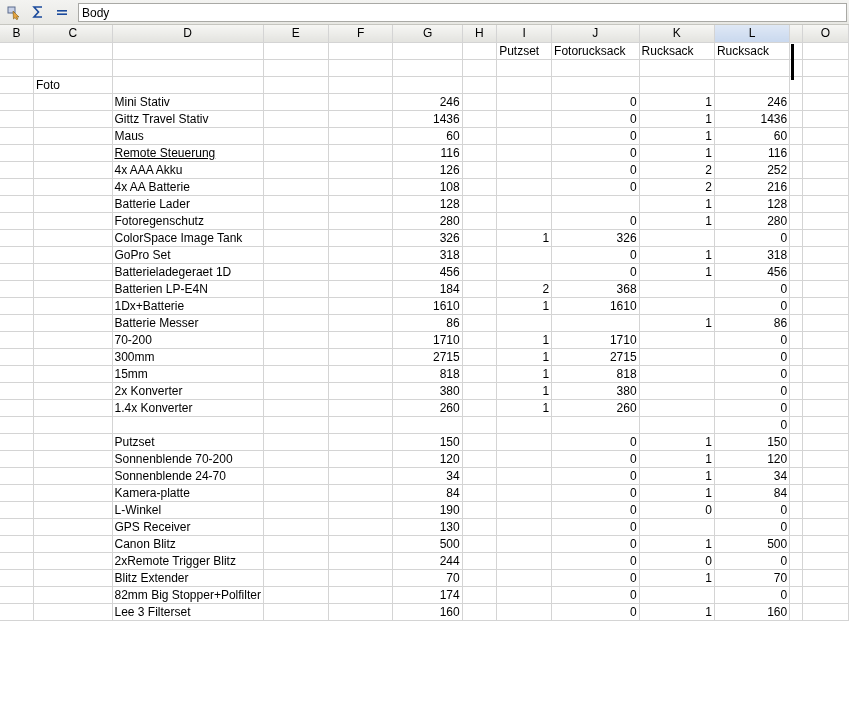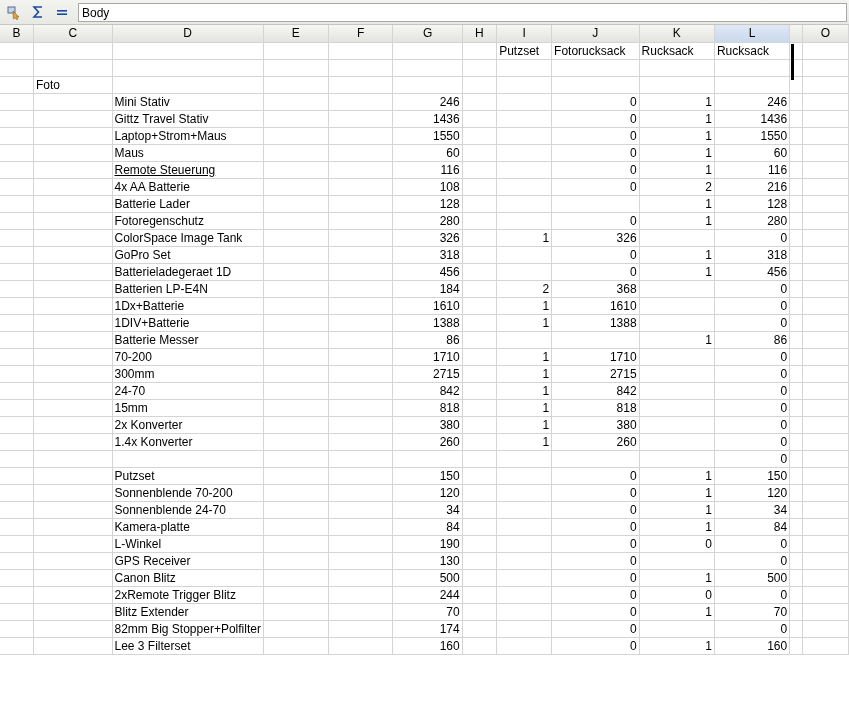--- a/index.html
+++ b/index.html
@@ -213,35 +213,20 @@
           <td class="num" style="width: 58px;"></td>
           <td class="num" style="width: 91px;">0</td>
           <td class="num" style="width: 81px;">1</td>
           <td class="num" style="width: 81px;">1436</td>
           <td class="txt" style="width: 15px;"></td>
           <td class="txt" style="width: 56px;"></td>
         </tr>
         <tr class="row">
           <td class="txt" style="width: 40px;"></td>
           <td class="txt" style="width: 94px;"></td>
-          <td class="txt" style="width: 82px;">Laptop+Strom+Maus</td>
-          <td class="txt" style="width: 81px;"></td>
-          <td class="txt" style="width: 81px;"></td>
-          <td class="num" style="width: 81px;">1550</td>
-          <td class="txt" style="width: 41px;"></td>
-          <td class="num" style="width: 58px;"></td>
-          <td class="num" style="width: 91px;">0</td>
-          <td class="num" style="width: 81px;">1</td>
-          <td class="num" style="width: 81px;">1550</td>
-          <td class="txt" style="width: 15px;"></td>
-          <td class="txt" style="width: 56px;"></td>
-        </tr>
-        <tr class="row">
-          <td class="txt" style="width: 40px;"></td>
-          <td class="txt" style="width: 94px;"></td>
           <td class="txt" style="width: 82px;">Maus</td>
           <td class="txt" style="width: 81px;"></td>
           <td class="txt" style="width: 81px;"></td>
           <td class="num" style="width: 81px;">60</td>
           <td class="txt" style="width: 41px;"></td>
           <td class="num" style="width: 58px;"></td>
           <td class="num" style="width: 91px;">0</td>
           <td class="num" style="width: 81px;">1</td>
           <td class="num" style="width: 81px;">60</td>
           <td class="txt" style="width: 15px;"></td>
@@ -252,20 +237,35 @@
           <td class="txt" style="width: 94px;"></td>
           <td class="txt" style="width: 82px; text-decoration: underline;">Remote Steuerung</td>
           <td class="txt" style="width: 81px;"></td>
           <td class="txt" style="width: 81px;"></td>
           <td class="num" style="width: 81px;">116</td>
           <td class="txt" style="width: 41px;"></td>
           <td class="num" style="width: 58px;"></td>
           <td class="num" style="width: 91px;">0</td>
           <td class="num" style="width: 81px;">1</td>
           <td class="num" style="width: 81px;">116</td>
+          <td class="txt" style="width: 15px;"></td>
+          <td class="txt" style="width: 56px;"></td>
+        </tr>
+        <tr class="row">
+          <td class="txt" style="width: 40px;"></td>
+          <td class="txt" style="width: 94px;"></td>
+          <td class="txt" style="width: 82px;">4x AAA Akku</td>
+          <td class="txt" style="width: 81px;"></td>
+          <td class="txt" style="width: 81px;"></td>
+          <td class="num" style="width: 81px;">126</td>
+          <td class="txt" style="width: 41px;"></td>
+          <td class="num" style="width: 58px;"></td>
+          <td class="num" style="width: 91px;">0</td>
+          <td class="num" style="width: 81px;">2</td>
+          <td class="num" style="width: 81px;">252</td>
           <td class="txt" style="width: 15px;"></td>
           <td class="txt" style="width: 56px;"></td>
         </tr>
         <tr class="row">
           <td class="txt" style="width: 40px;"></td>
           <td class="txt" style="width: 94px;"></td>
           <td class="txt" style="width: 82px;">4x AA Batterie</td>
           <td class="txt" style="width: 81px;"></td>
           <td class="txt" style="width: 81px;"></td>
           <td class="num" style="width: 81px;">108</td>
@@ -378,35 +378,20 @@
           <td class="num" style="width: 58px;">1</td>
           <td class="num" style="width: 91px;">1610</td>
           <td class="num" style="width: 81px;"></td>
           <td class="num" style="width: 81px;">0</td>
           <td class="txt" style="width: 15px;"></td>
           <td class="txt" style="width: 56px;"></td>
         </tr>
         <tr class="row">
           <td class="txt" style="width: 40px;"></td>
           <td class="txt" style="width: 94px;"></td>
-          <td class="txt" style="width: 82px;">1DIV+Batterie</td>
-          <td class="txt" style="width: 81px;"></td>
-          <td class="txt" style="width: 81px;"></td>
-          <td class="num" style="width: 81px;">1388</td>
-          <td class="txt" style="width: 41px;"></td>
-          <td class="num" style="width: 58px;">1</td>
-          <td class="num" style="width: 91px;">1388</td>
-          <td class="num" style="width: 81px;"></td>
-          <td class="num" style="width: 81px;">0</td>
-          <td class="txt" style="width: 15px;"></td>
-          <td class="txt" style="width: 56px;"></td>
-        </tr>
-        <tr class="row">
-          <td class="txt" style="width: 40px;"></td>
-          <td class="txt" style="width: 94px;"></td>
           <td class="txt" style="width: 82px;">Batterie Messer</td>
           <td class="txt" style="width: 81px;"></td>
           <td class="txt" style="width: 81px;"></td>
           <td class="num" style="width: 81px;">86</td>
           <td class="txt" style="width: 41px;"></td>
           <td class="num" style="width: 58px;"></td>
           <td class="num" style="width: 91px;"></td>
           <td class="num" style="width: 81px;">1</td>
           <td class="num" style="width: 81px;">86</td>
           <td class="txt" style="width: 15px;"></td>
@@ -430,35 +415,20 @@
         <tr class="row">
           <td class="txt" style="width: 40px;"></td>
           <td class="txt" style="width: 94px;"></td>
           <td class="txt" style="width: 82px;">300mm</td>
           <td class="txt" style="width: 81px;"></td>
           <td class="txt" style="width: 81px;"></td>
           <td class="num" style="width: 81px;">2715</td>
           <td class="txt" style="width: 41px;"></td>
           <td class="num" style="width: 58px;">1</td>
           <td class="num" style="width: 91px;">2715</td>
-          <td class="num" style="width: 81px;"></td>
-          <td class="num" style="width: 81px;">0</td>
-          <td class="txt" style="width: 15px;"></td>
-          <td class="txt" style="width: 56px;"></td>
-        </tr>
-        <tr class="row">
-          <td class="txt" style="width: 40px;"></td>
-          <td class="txt" style="width: 94px;"></td>
-          <td class="txt" style="width: 82px;">24-70</td>
-          <td class="txt" style="width: 81px;"></td>
-          <td class="txt" style="width: 81px;"></td>
-          <td class="num" style="width: 81px;">842</td>
-          <td class="txt" style="width: 41px;"></td>
-          <td class="num" style="width: 58px;">1</td>
-          <td class="num" style="width: 91px;">842</td>
           <td class="num" style="width: 81px;"></td>
           <td class="num" style="width: 81px;">0</td>
           <td class="txt" style="width: 15px;"></td>
           <td class="txt" style="width: 56px;"></td>
         </tr>
         <tr class="row">
           <td class="txt" style="width: 40px;"></td>
           <td class="txt" style="width: 94px;"></td>
           <td class="txt" style="width: 82px;">15mm</td>
           <td class="txt" style="width: 81px;"></td>

